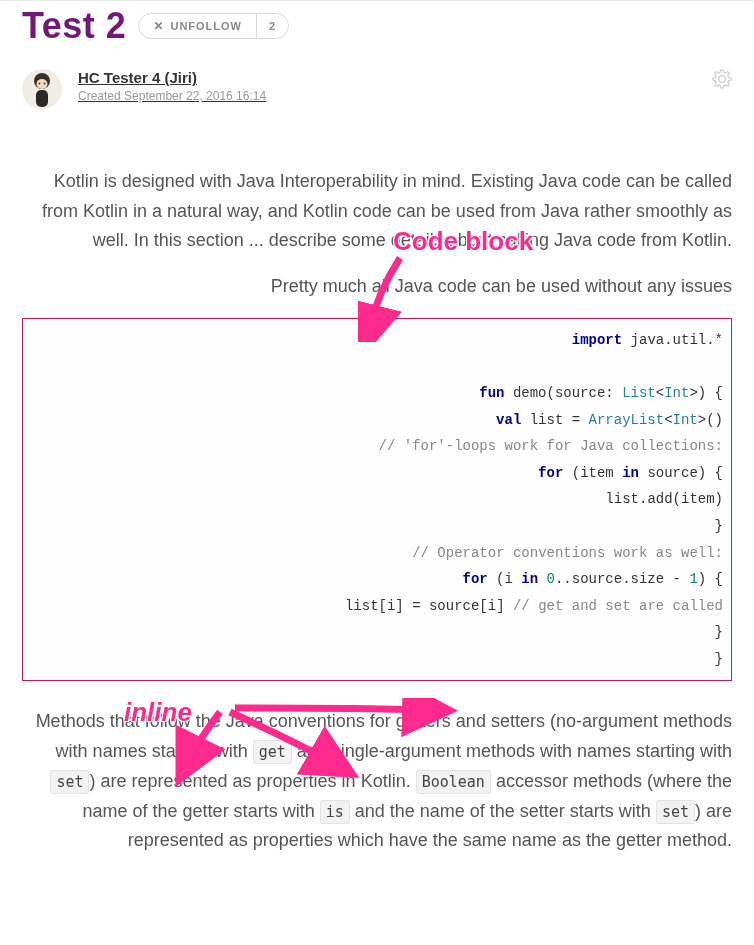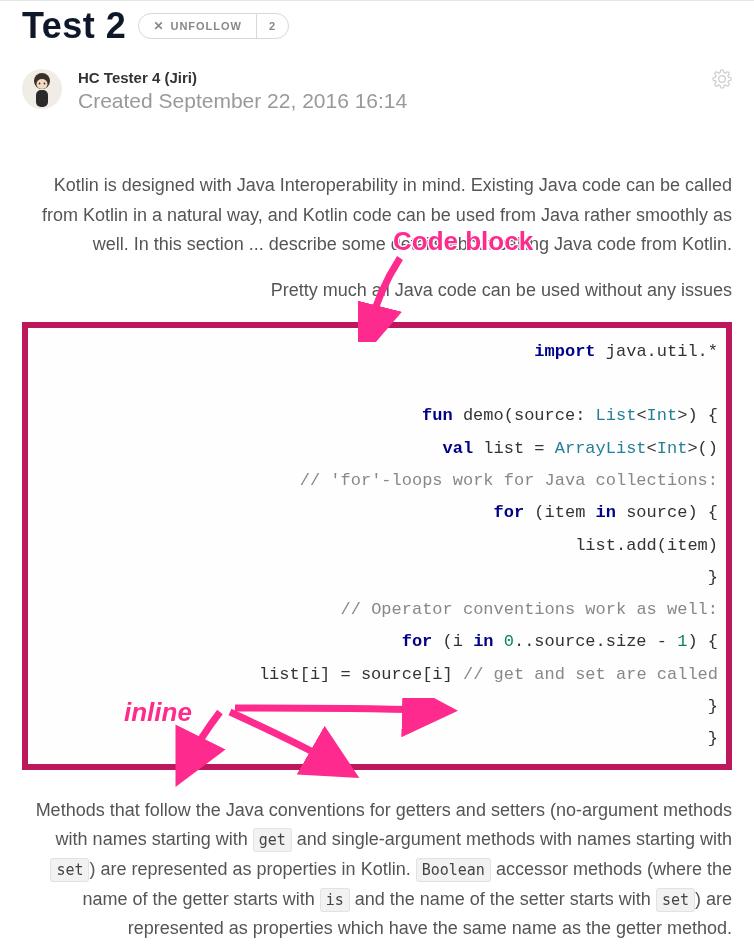--- a/index.html
+++ b/index.html
@@ -20,21 +20,21 @@
   }
   .title-row {
     display: flex;
     align-items: center;
     margin-top: 4px;
     gap: 12px;
   }
   h1.page-title {
     font-size: 36px;
     font-weight: 700;
-    color: #0f172a;
+    color: #701a75;
     letter-spacing: 0.5px;
   }
   .follow-wrap {
     display: inline-flex;
     border: 1px solid #d8d8d8;
     border-radius: 18px;
     overflow: hidden;
     font-size: 11px;
     font-weight: 700;
     letter-spacing: 1px;
@@ -53,62 +53,63 @@
   }
   .follow-count {
     padding: 6px 12px;
     border-left: 1px solid #d8d8d8;
   }
   .meta-row {
     display: flex;
     align-items: flex-start;
     gap: 16px;
     margin-top: 22px;
+    text-decoration: underline;
   }
   .avatar {
     width: 40px;
     height: 40px;
     border-radius: 50%;
     background: #f0ece6;
     display: flex;
     align-items: center;
     justify-content: center;
     position: relative;
     overflow: hidden;
   }
   .avatar svg { width: 28px; height: 36px; }
   .meta-text .author {
     font-weight: 700;
     color: #333;
     font-size: 15px;
   }
   .meta-text .created {
     color: #999;
-    font-size: 21px;
+    font-size: 12px;
     margin-top: 3px;
   }
   .gear {
     margin-left: auto;
     color: #cfcfcf;
     cursor: pointer;
   }
   .body-text {
     margin-top: 58px;
     font-size: 18px;
     line-height: 1.65;
     color: #555;
     text-align: right;
   }
   .body-text p { margin-bottom: 16px; }
   .code-block {
-    border: 6px solid #be185d;
+    border: 1px solid #be185d;
     background: #fefefe;
     padding: 8px 8px;
     font-family: "SFMono-Regular", Consolas, "Liberation Mono", Menlo, monospace;
-    font-size: 17px;
+    font-size: 14px;
     line-height: 1.9;
     white-space: pre;
     overflow: auto;
     color: #333;
     margin-bottom: 26px;
   }
   .tok-kw   { color: #000088; font-weight: 600; }
   .tok-type { color: #267f99; }
   .tok-fn   { color: #333; }
   .tok-num  { color: #098658; }

